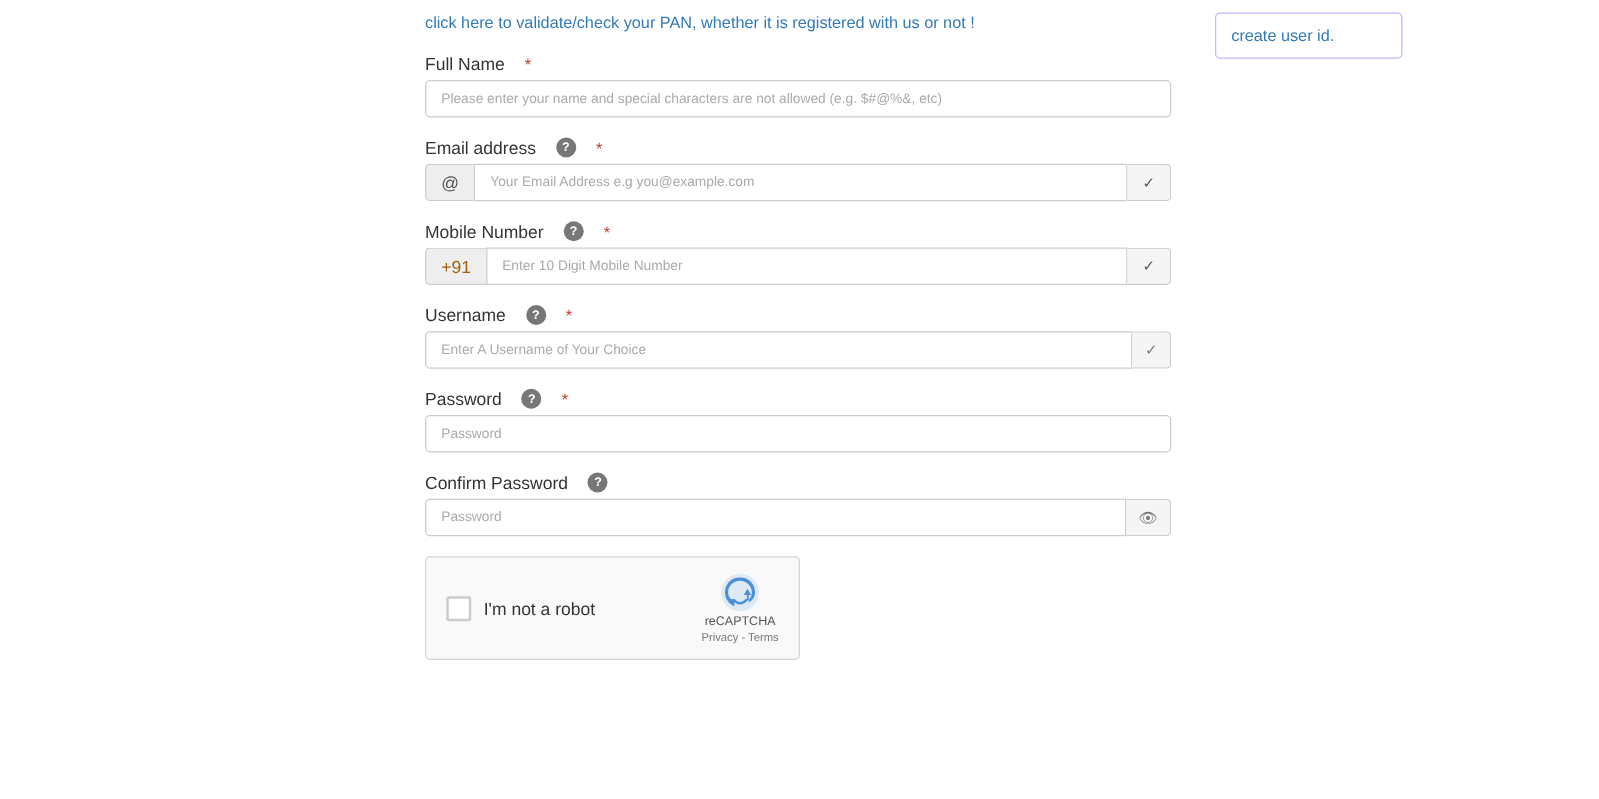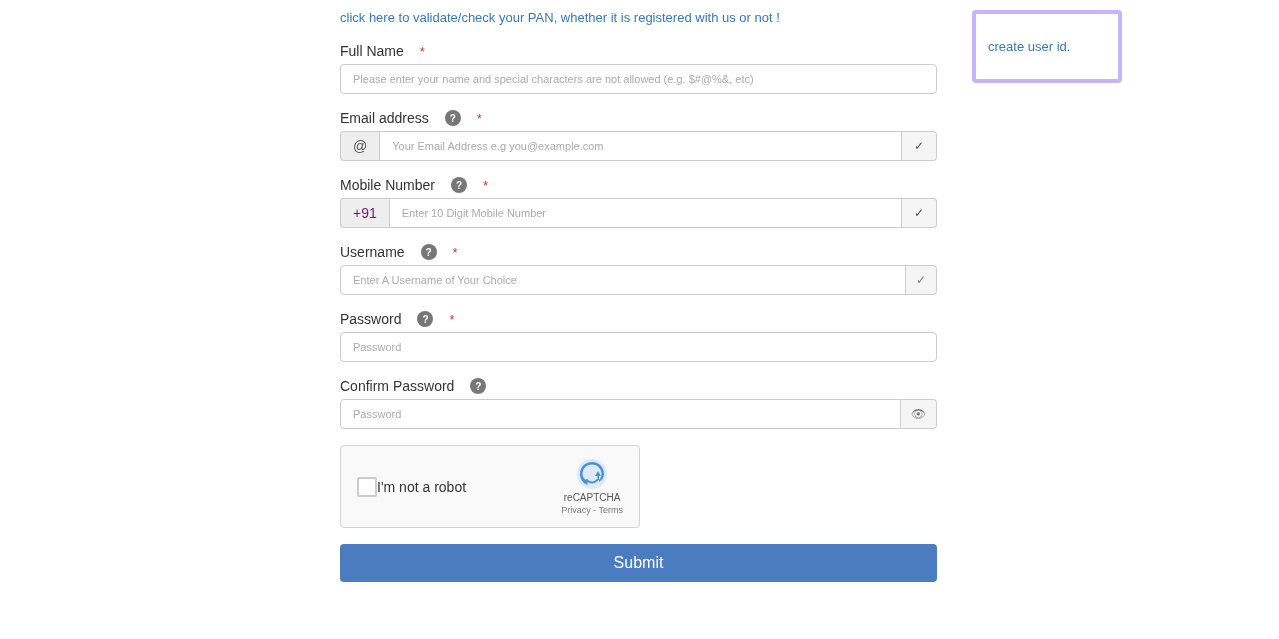--- a/index.html
+++ b/index.html
@@ -26,23 +26,23 @@
       flex: 1;
       padding: 10px 20px 20px 340px;
     }
 
     .sidebar {
       width: 180px;
       padding: 10px 15px;
     }
 
     .sidebar-box {
-      border: 4px solid #c4b5fd;
+      border: 1px solid #c4b5fd;
       border-radius: 4px;
-      padding: 25px 12px;
+      padding: 10px 12px;
       font-size: 13px;
     }
 
     .sidebar-link {
       color: #337ab7;
       text-decoration: none;
       cursor: pointer;
     }
 
     .top-link {
@@ -134,21 +134,21 @@
       border-left: none;
       border-radius: 0 4px 4px 0;
       cursor: pointer;
       font-size: 12px;
       color: #555;
     }
 
     .phone-prefix {
       padding: 6px 12px;
       font-size: 14px;
-      color: #701a75;
+      color: #a16207;
       background: #eee;
       border: 1px solid #ccc;
       border-right: none;
       border-radius: 4px 0 0 4px;
       display: flex;
       align-items: center;
     }
 
     .username-group {
       display: flex;
@@ -190,20 +190,21 @@
       align-items: center;
       justify-content: space-between;
       width: 300px;
       background: #f9f9f9;
       margin-bottom: 16px;
     }
 
     .captcha-left {
       display: flex;
       align-items: center;
+      gap: 10px;
     }
 
     .captcha-checkbox {
       width: 20px;
       height: 20px;
       border: 2px solid #ccc;
       border-radius: 2px;
       background: #fff;
       cursor: pointer;
       display: flex;
@@ -346,21 +347,20 @@
             <path d="M32 8 C18 8 8 18 8 32 C8 42 14 50 23 54 L23 46 C17 43 13 38 13 32 C13 21 21.5 13 32 13 C42.5 13 51 21.5 51 32 C51 38 48 43 43 46 L43 36 L38 36 L44 26 L50 36 L46 36 L46 48 C53 44 56 38.5 56 32 C56 18 46 8 32 8 Z" fill="#4a90d9"></path>
             <path d="M32 51 C26 51 21 47.5 18.5 42.5 L23.5 42.5 C25.5 45.5 28.5 47 32 47 C35.5 47 38.5 45.5 40.5 42.5 L45.5 42.5 C43 47.5 38 51 32 51 Z" fill="#4a90d9"></path>
           </svg>
           <span class="recaptcha-brand">reCAPTCHA</span>
           <span class="recaptcha-links">Privacy - Terms</span>
         </div>
       </div>
     </div>
 
     
-    <button class="submit-btn">Submit</button>
   </div>
 
   <div class="sidebar">
     <div class="sidebar-box">
       <a class="sidebar-link">create user id.</a>
     </div>
   </div>
 </div>
 
 </body></html>

